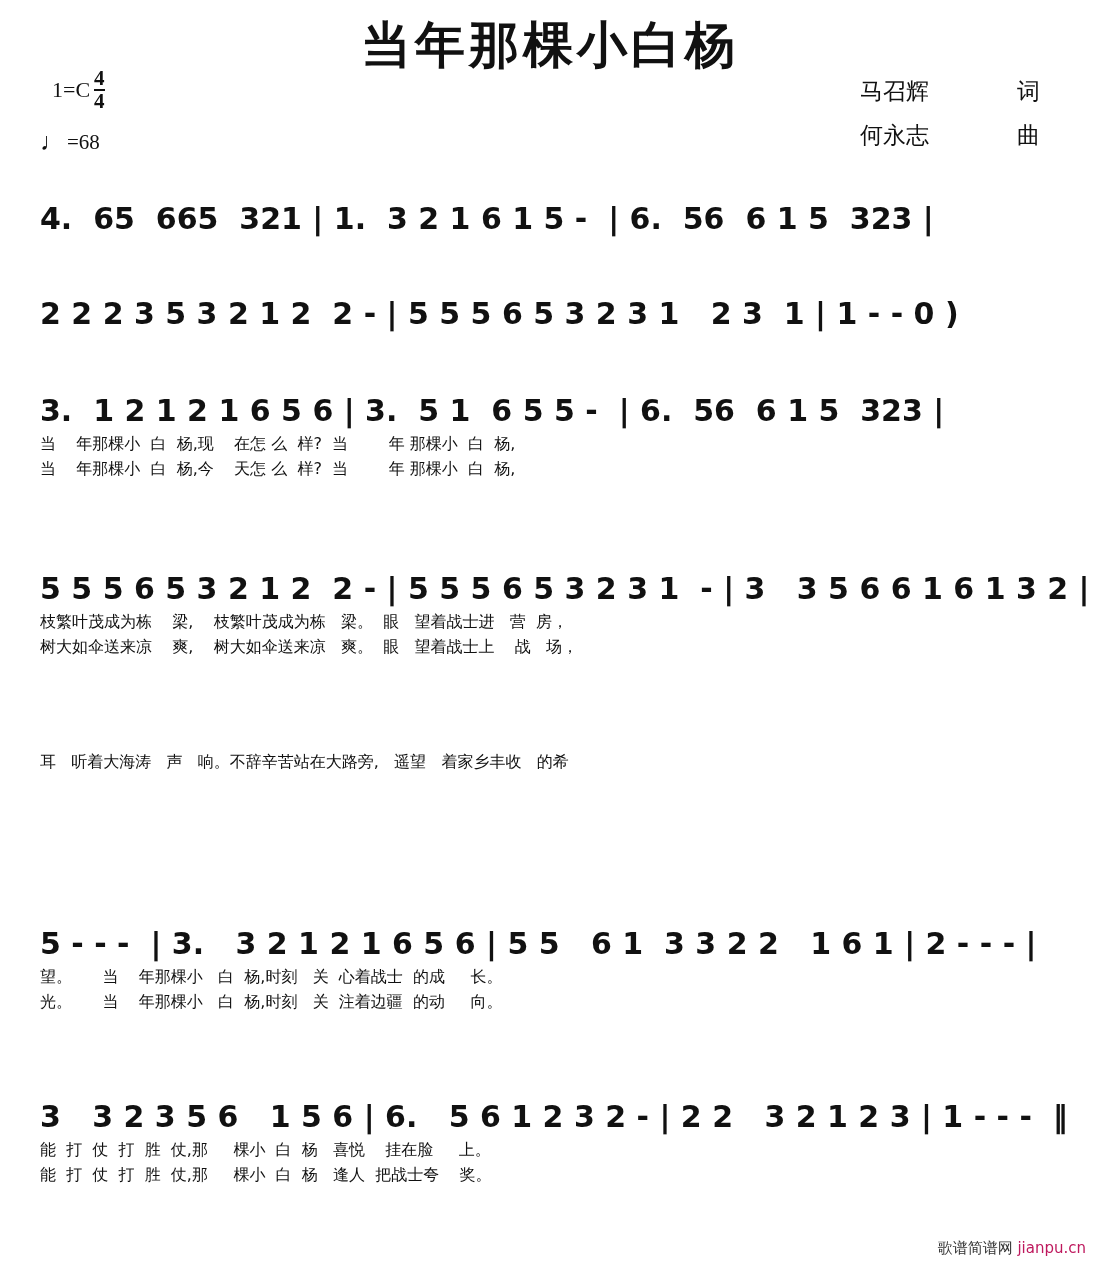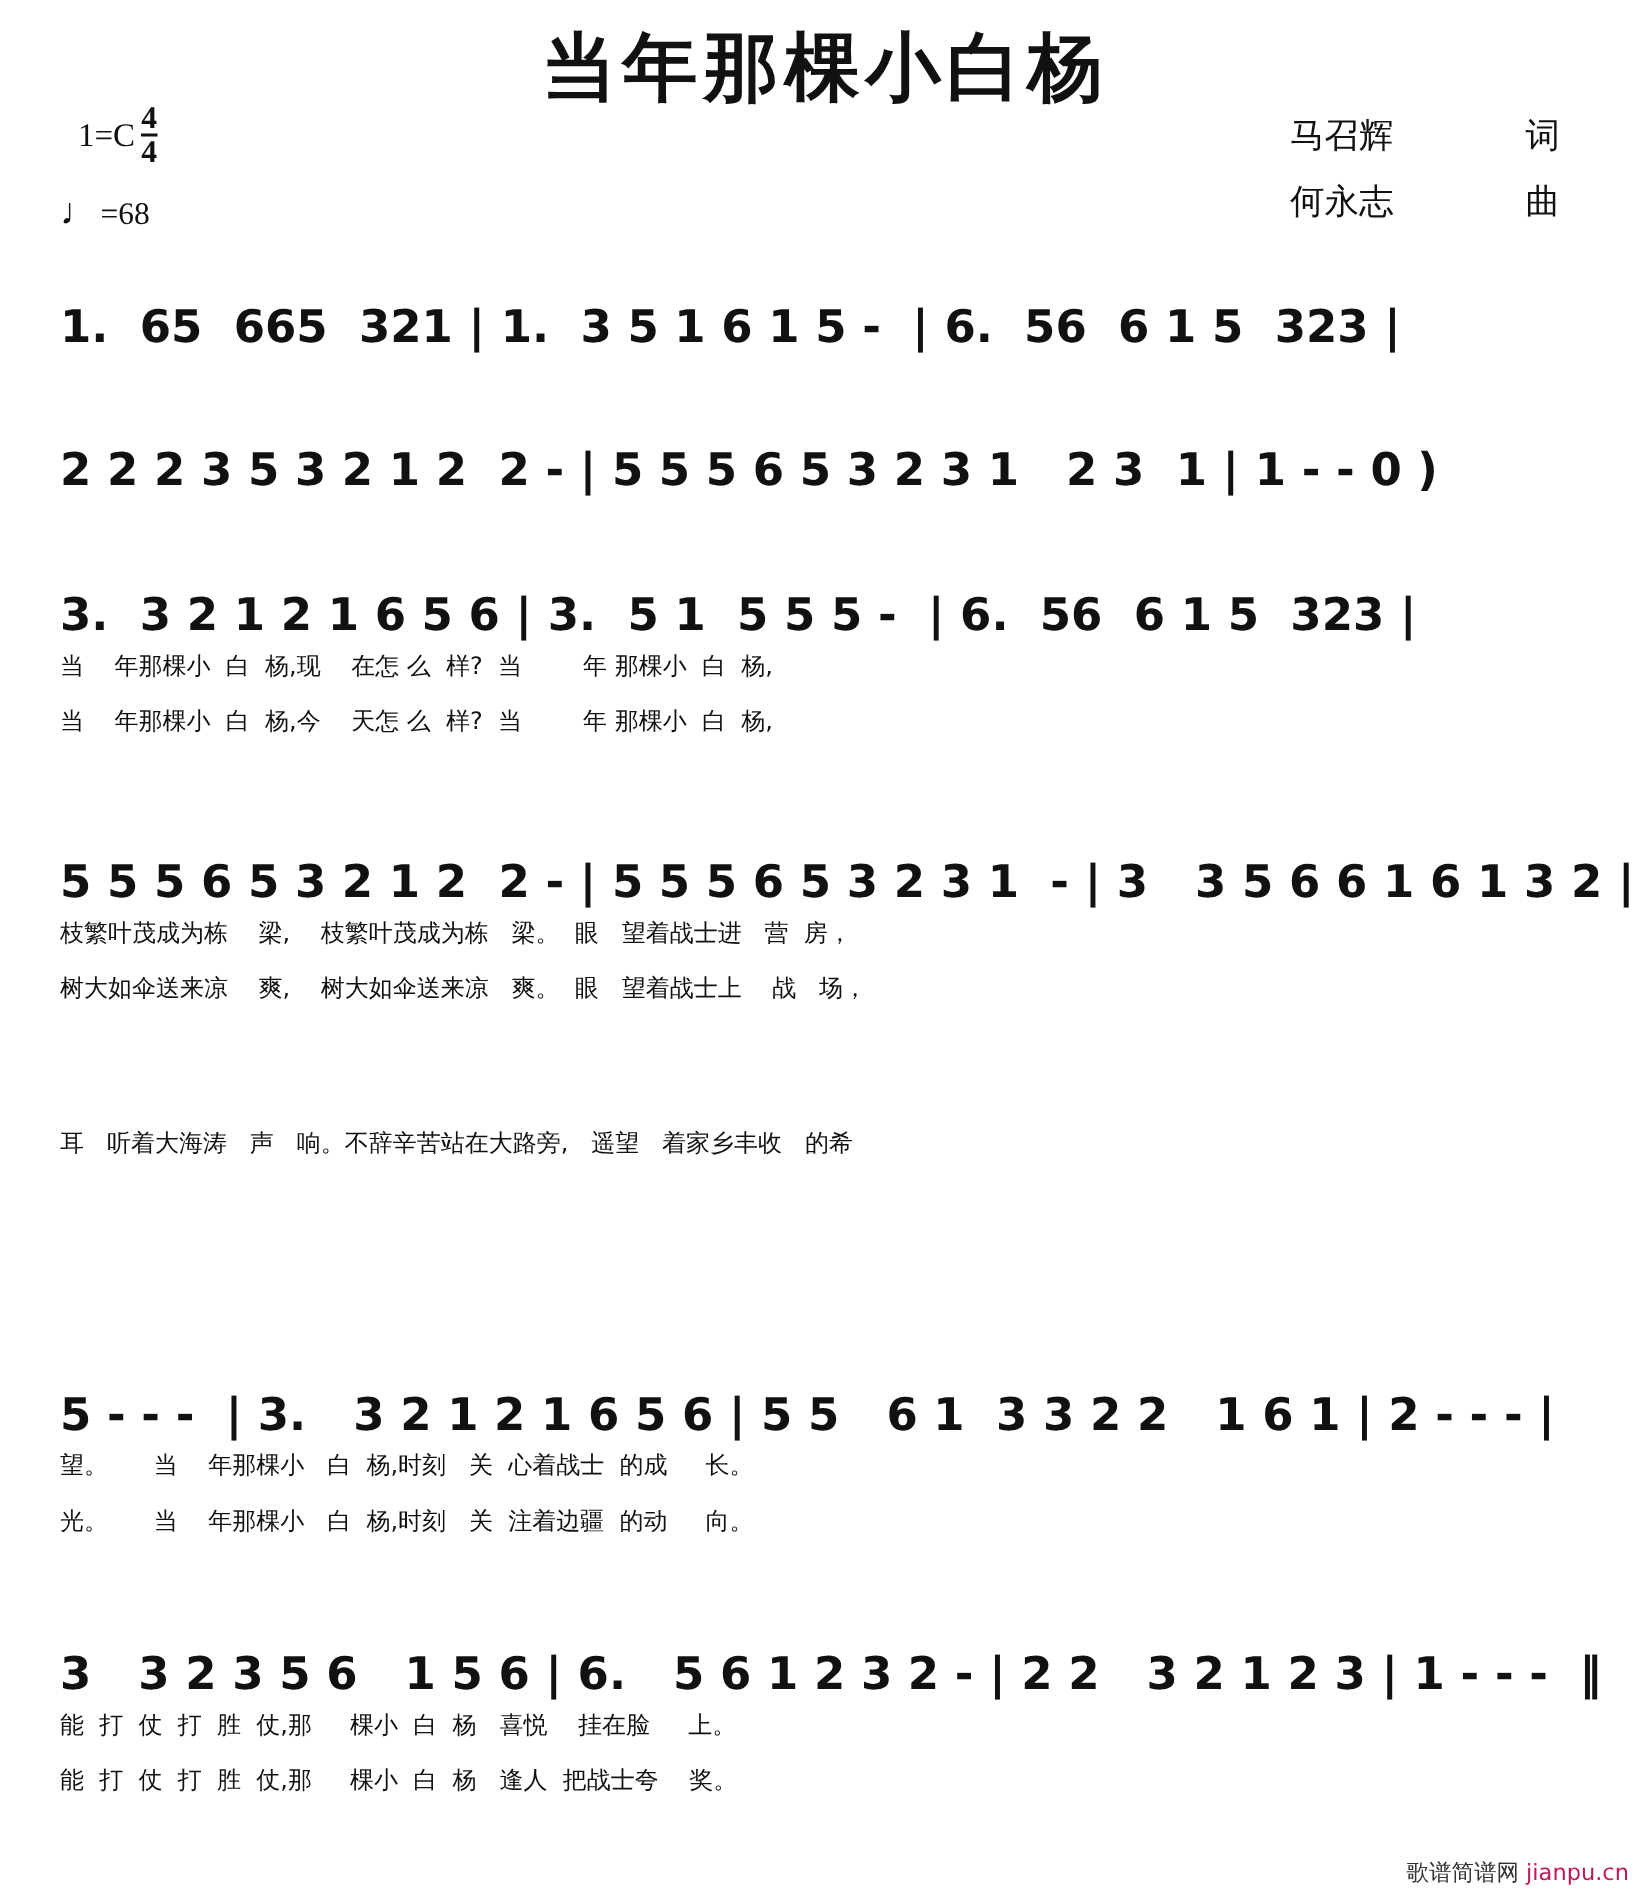--- a/index.html
+++ b/index.html
@@ -50,21 +50,21 @@
     letter-spacing:0px;
     line-height:1.25;
   }
   .lyric{
     font-family:"DejaVu Sans", sans-serif;
     font-size:16px;
     white-space:pre;
     line-height:1.55;
     margin-top:2px;
   }
-  .lyric.second{margin-top:13px;}
+  .lyric.second{margin-top:1px;}
 
   .footer{
     position:absolute;right:14px;bottom:8px;
     font-size:15px;color:#333;
     font-family:"DejaVu Sans", sans-serif;
   }
   .footer .red{color:#be185d;}
 </style>
 </head>
 <body>
@@ -92,29 +92,29 @@
       <span class="name">马召辉</span>
       <span class="role">词</span>
     </div>
     <div>
       <span class="name">何永志</span>
       <span class="role">曲</span>
     </div>
   </div>
 
   <div class="system" style="top:200px;">
-    <div class="notes">1.  65  665  321 | 1.  3 5 1 6 1 5 -  | 6.  56  6 1 5  323 |</div>
+    <div class="notes">4.  65  665  321 | 1.  3 2 1 6 1 5 -  | 6.  56  6 1 5  323 |</div>
   </div>
 
   <div class="system" style="top:295px;">
     <div class="notes">2 2 2 3 5 3 2 1 2  2 - | 5 5 5 6 5 3 2 3 1   2 3  1 | 1 - - 0 )</div>
   </div>
 
   <div class="system" style="top:392px;">
-    <div class="notes">3.  3 2 1 2 1 6 5 6 | 3.  5 1  5 5 5 -  | 6.  56  6 1 5  323 |</div>
+    <div class="notes">3.  1 2 1 2 1 6 5 6 | 3.  5 1  6 5 5 -  | 6.  56  6 1 5  323 |</div>
     <div class="lyric">当    年那棵小  白  杨,现    在怎 么  样?  当        年 那棵小  白  杨,</div>
     <div class="lyric second">当    年那棵小  白  杨,今    天怎 么  样?  当        年 那棵小  白  杨,</div>
   </div>
 
   <div class="system" style="top:570px;">
     <div class="notes">5 5 5 6 5 3 2 1 2  2 - | 5 5 5 6 5 3 2 3 1  - | 3   3 5 6 6 1 6 1 3 2 |</div>
     <div class="lyric">枝繁叶茂成为栋    梁,    枝繁叶茂成为栋   梁。  眼   望着战士进   营  房，</div>
     <div class="lyric second">树大如伞送来凉    爽,    树大如伞送来凉   爽。  眼   望着战士上    战   场，</div>
   </div>
 

